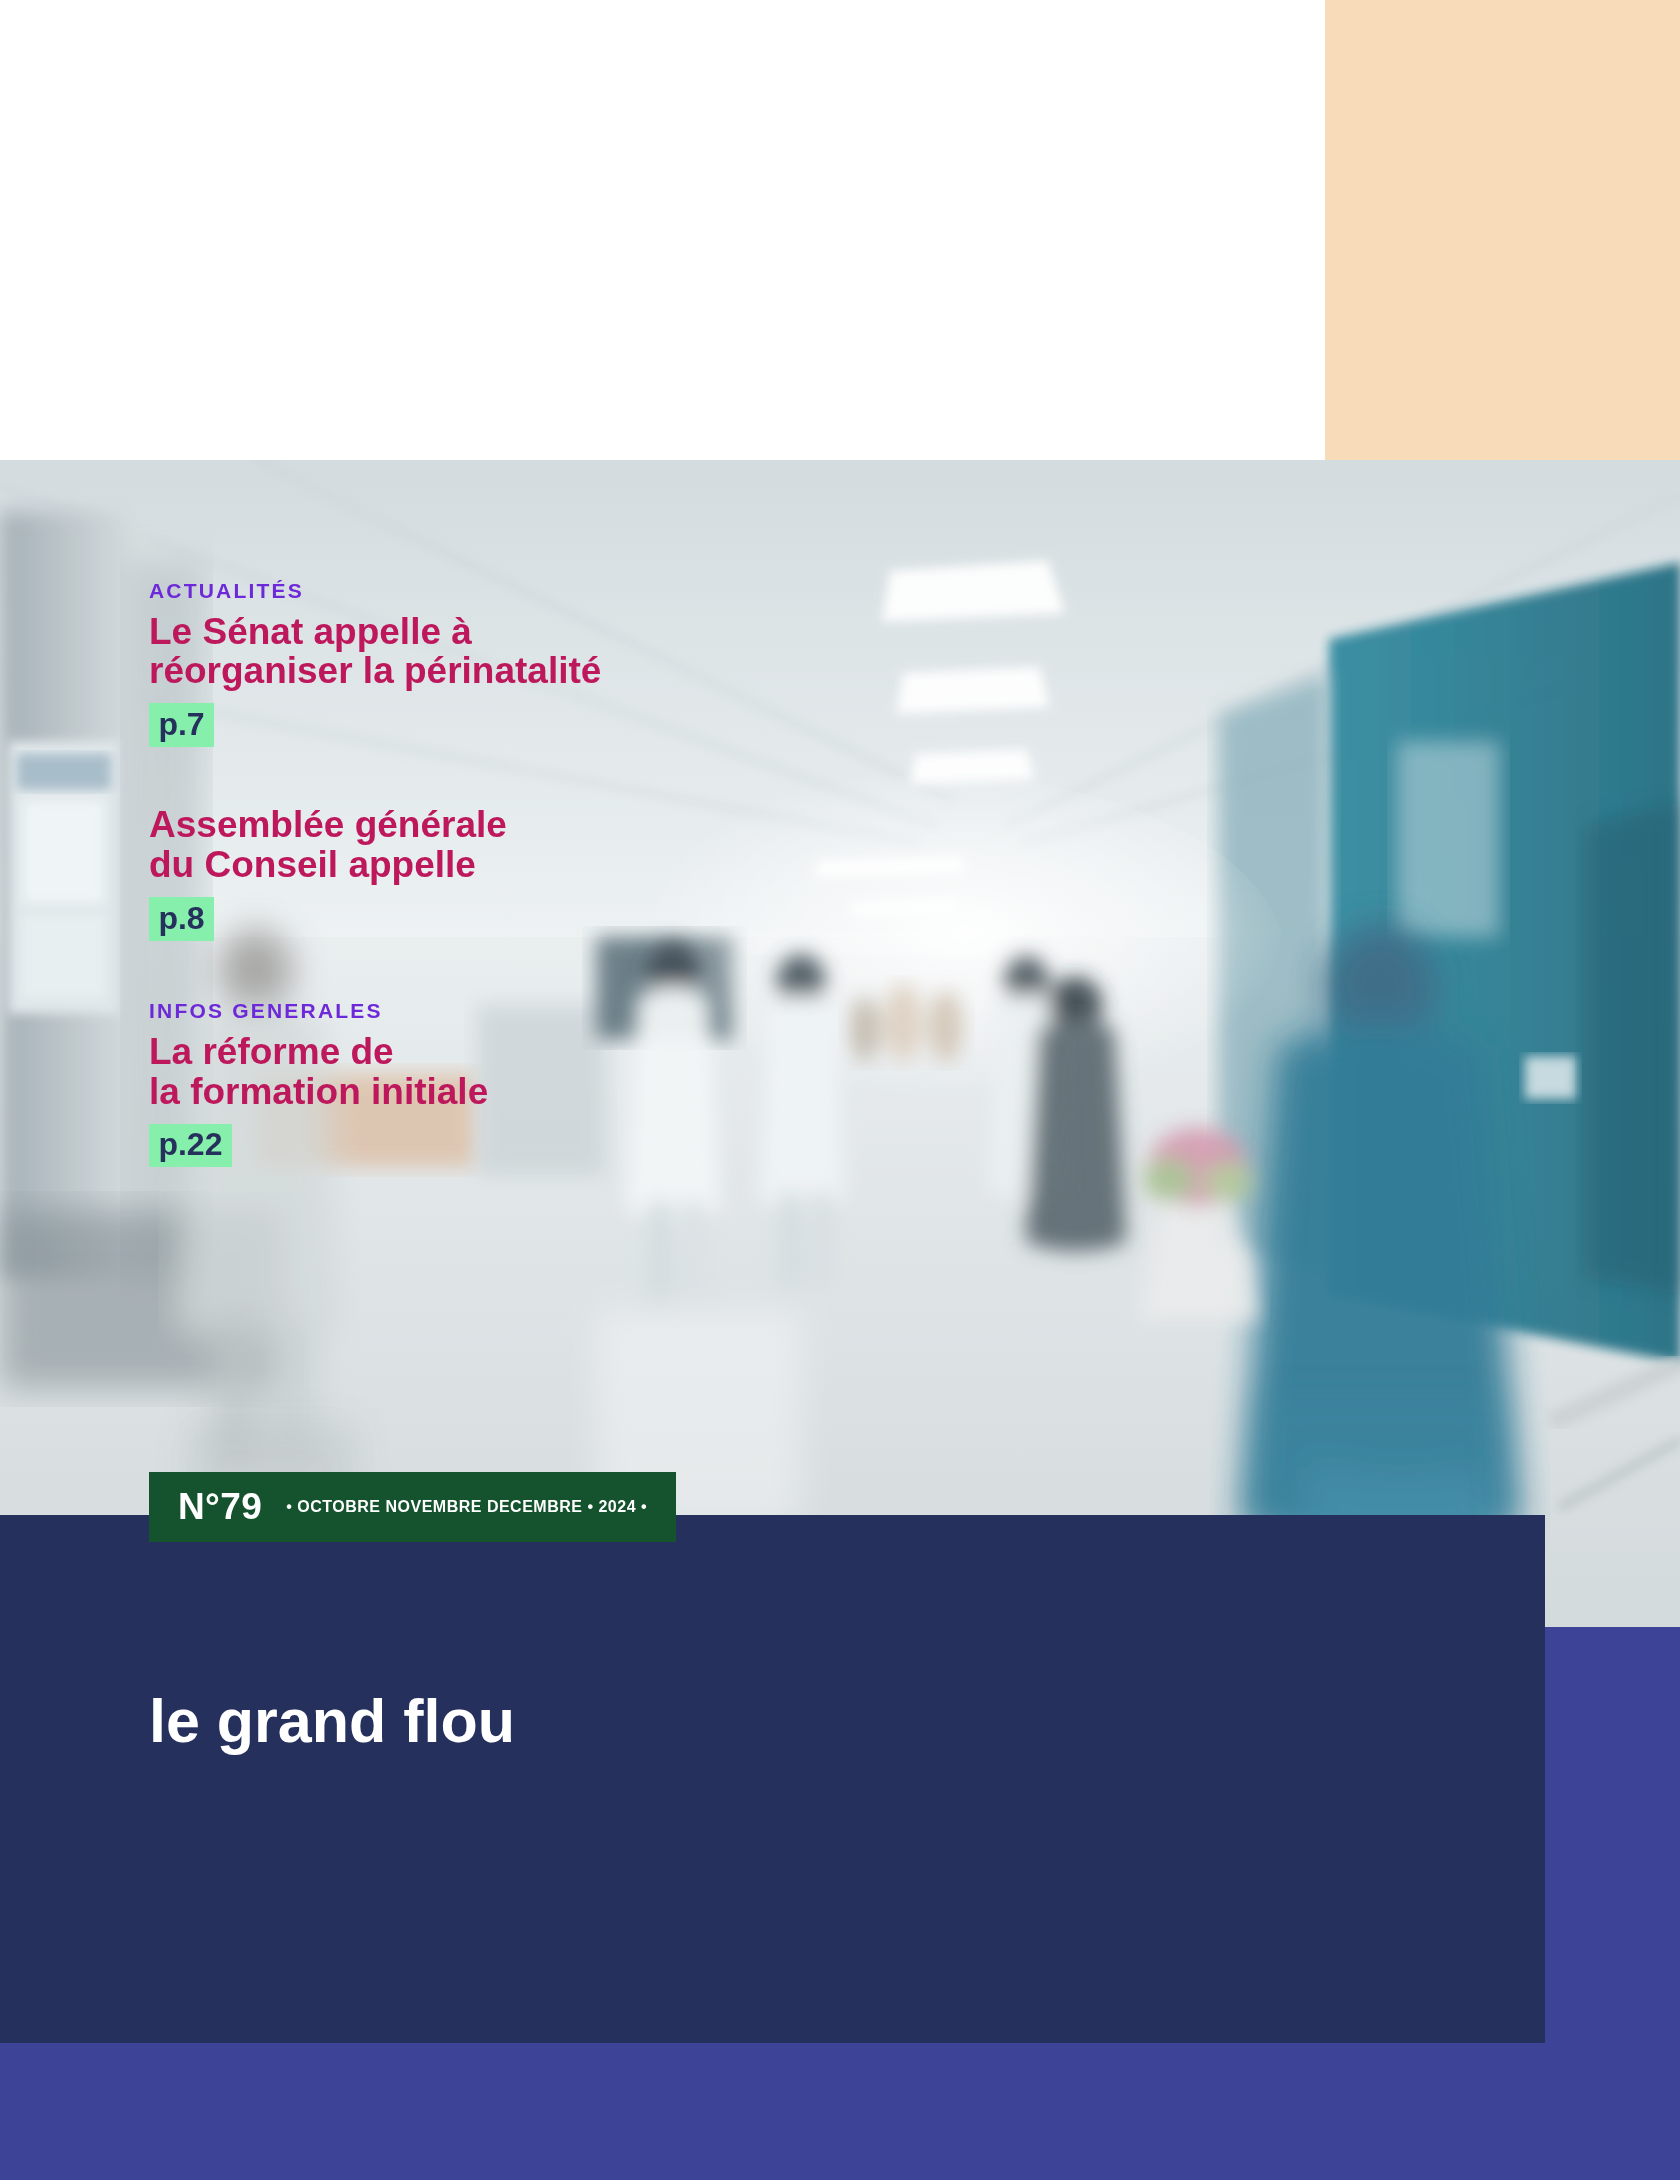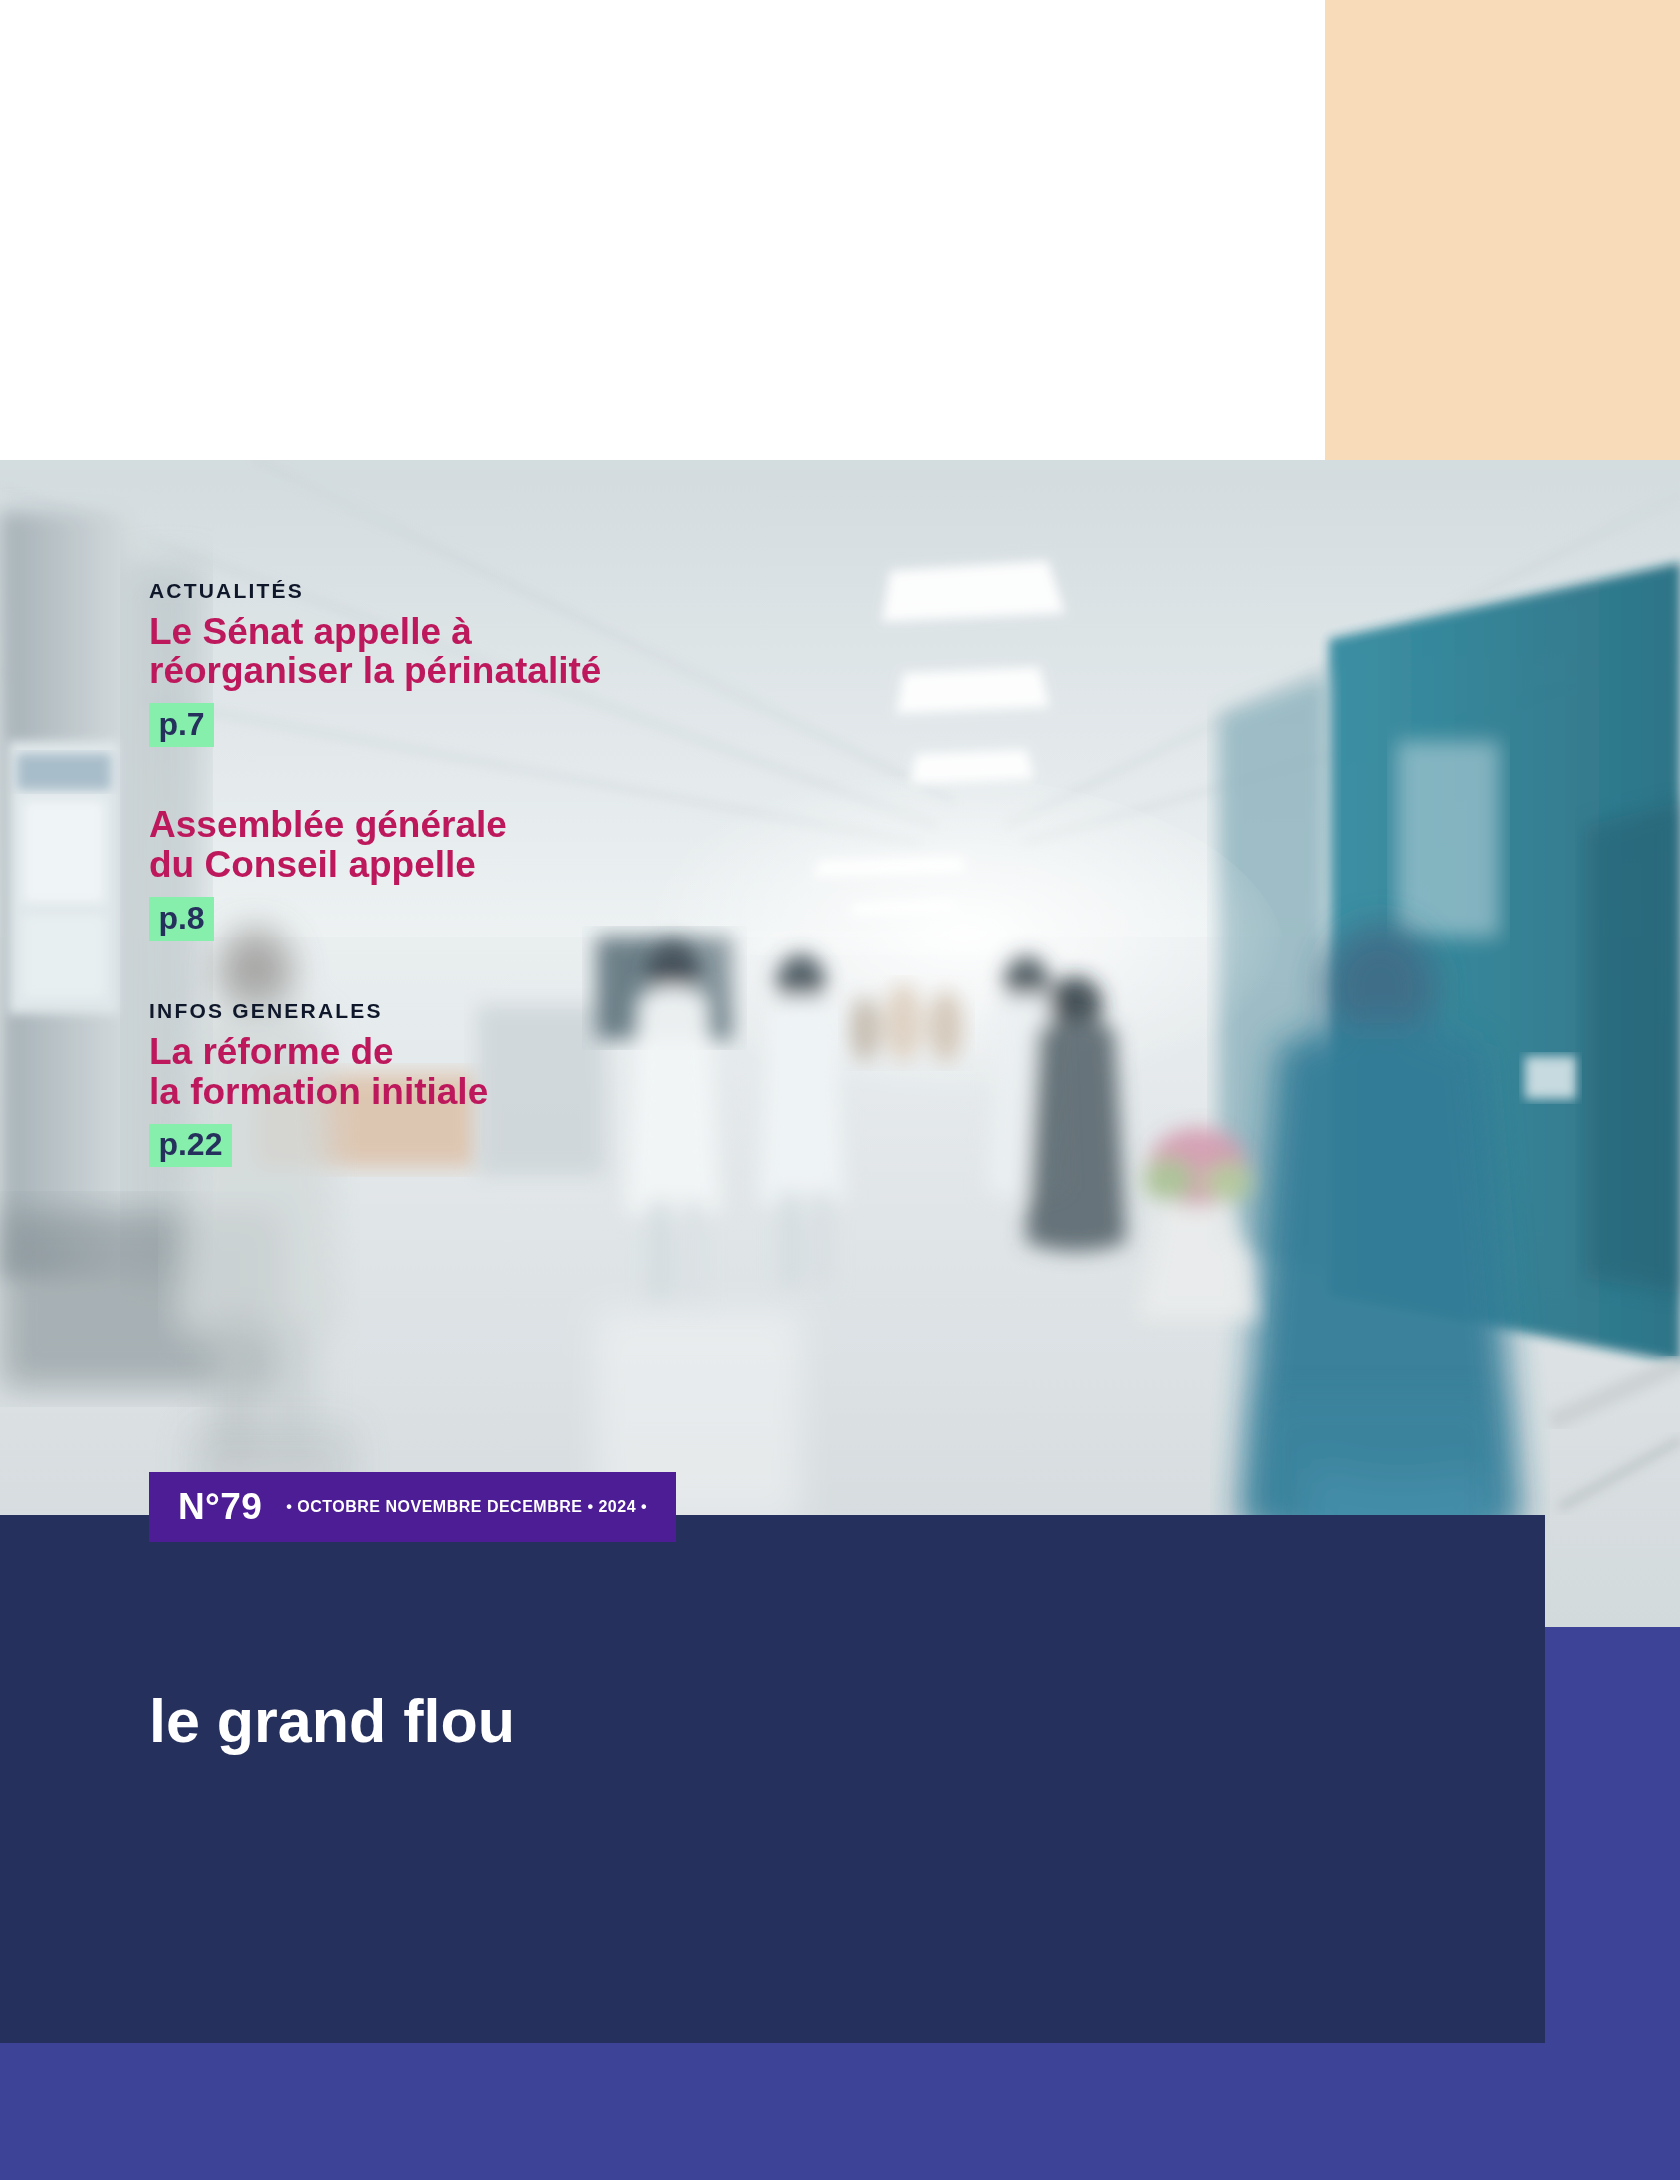--- a/index.html
+++ b/index.html
@@ -81,21 +81,21 @@
     position:absolute; left:149px; top:579px;
     width:647px;
     z-index:4;
   }
   .teaser { margin-bottom:58px; }
   .teaser:last-child { margin-bottom:0; }
   .teaser-cat {
     font-size:21px;
     font-weight:bold;
     letter-spacing:2.2px;
-    color:#0f172a;
+    color:#6d28d9;
     margin-bottom:8.5px;
   }
   .teaser-title {
     font-size:37px;
     font-weight:bold;
     line-height:1.08;
     color:#be185d;
     margin-bottom:12px;
     white-space:pre-line;
   }
@@ -105,21 +105,21 @@
     color:#25305c;
     font-size:32px;
     font-weight:bold;
     padding:2.6px 9.4px 4.3px 9.4px;
   }
 
   
   .issue-tag {
     position:absolute; left:149px; top:1472px;
     height:70px;
-    background:#4c1d95;
+    background:#14532d;
     color:#ffffff;
     display:flex;
     align-items:center;
     padding:0 29px;
     z-index:7;
   }
   .issue-num {
     font-size:37px; font-weight:bold; letter-spacing:0.4px;
   }
   .issue-meta {

